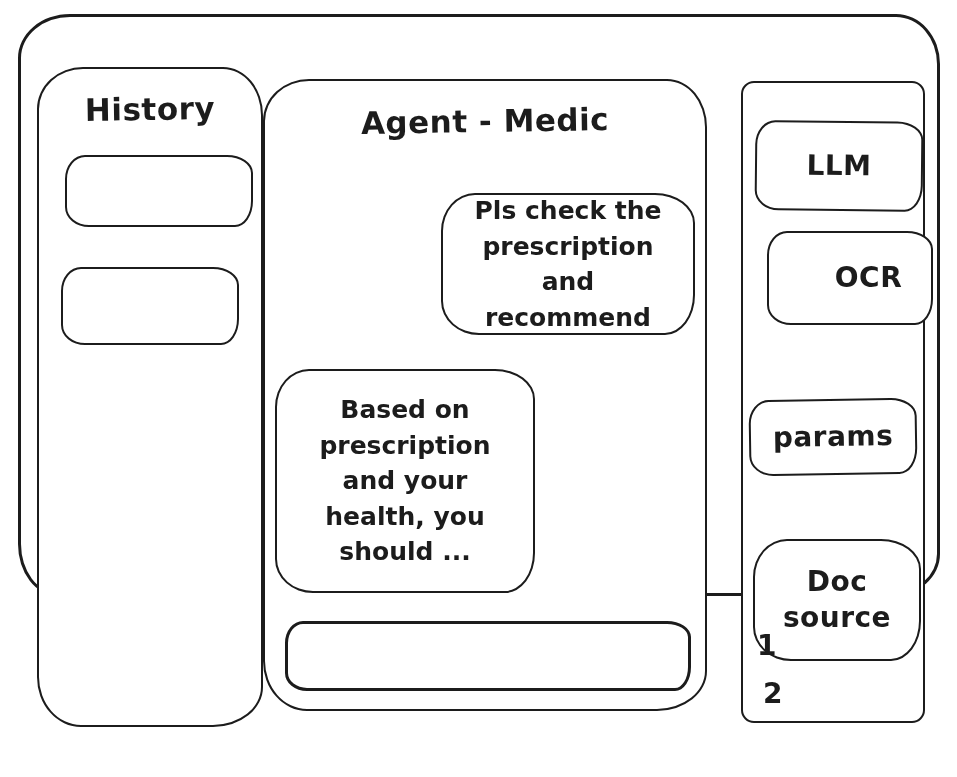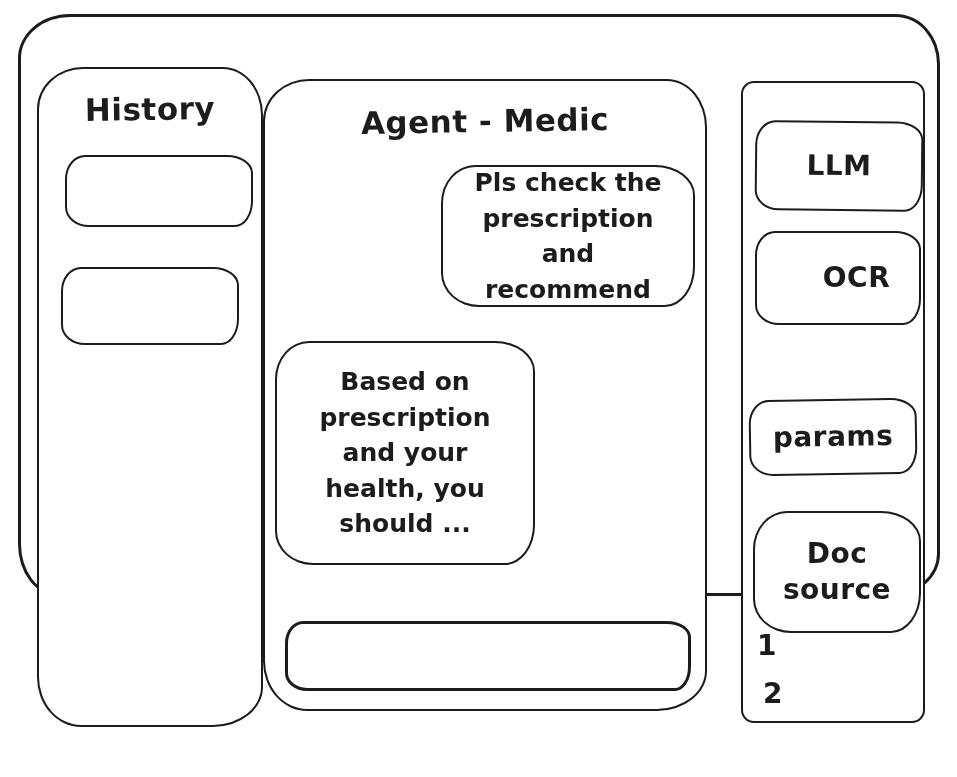--- a/index.html
+++ b/index.html
@@ -14,21 +14,21 @@
   
   .sketch {
     position: absolute;
     border: 3px solid #1c1c1c;
     background: #ffffff;
   }
   
   .r-frame  { border-radius: 52px 44px 48px 40px / 44px 50px 42px 52px; }
   .r-panel  { border-radius: 46px 40px 50px 44px / 42px 48px 40px 50px; }
   .r-box    { border-radius: 20px 26px 18px 24px / 24px 18px 26px 20px; }
-  .r-bubble { border-radius: 34px 40px 30px 38px / 38px 30px 40px 34px; }
+  .r-bubble { border-radius: 34px 40px 30px 38px / 38px 30px 40px 34px; margin-top: 28px; }
   .r-input  { border-radius: 18px 24px 16px 22px / 22px 16px 24px 18px; }
 
   .tilt-l { transform: rotate(-0.9deg); }
   .tilt-r { transform: rotate(0.6deg); }
 
   .panel-title {
     position: absolute;
     left: 0; right: 0;
     text-align: center;
     font-size: 31px;
@@ -100,21 +100,21 @@
 
     <div class="sketch r-bubble centered-text bubble" style="left:10px; top:260px; width:260px; height:224px; border-width:2.6px; padding:24px 30px;">Based on prescription and your health, you should ...</div>
 
     <input class="input-box r-input" style="left: 20px; top: 540px; width: 406px; height: 70px;" type="text" value="">
   </section>
 
   <section class="sketch r-panel" style="left:720px; top:64px; width:184px; height:642px; border-width:2.6px;border-radius:13px;">
 
     <div class="sketch r-box centered-text tool-btn tilt-r" style="left:12px; top:38px; width:168px; height:90px; border-width:2.6px;">LLM</div>
 
-    <div class="sketch r-box centered-text tool-btn" style="left:12px; top:148px; width:166px; height:94px; border-width:2.6px;padding-left:45px;">OCR</div>
+    <div class="sketch r-box centered-text tool-btn" style="left:24px; top:148px; width:166px; height:94px; border-width:2.6px;padding-left:45px;">OCR</div>
 
     <div class="sketch r-box centered-text tool-btn tilt-l" style="left:6px; top:316px; width:168px; height:76px; border-width:2.6px;">params</div>
 
     <div class="sketch r-bubble centered-text tool-btn" style="left:10px; top:428px; width:168px; height:122px; border-width:2.6px; padding:20px 26px;">Doc source</div>
 
     <div class="doc-num" style="left:14px; top:546px;">1</div>
 
     <div class="doc-num" style="left:20px; top:594px;">2</div>
   </section>
 </div>

